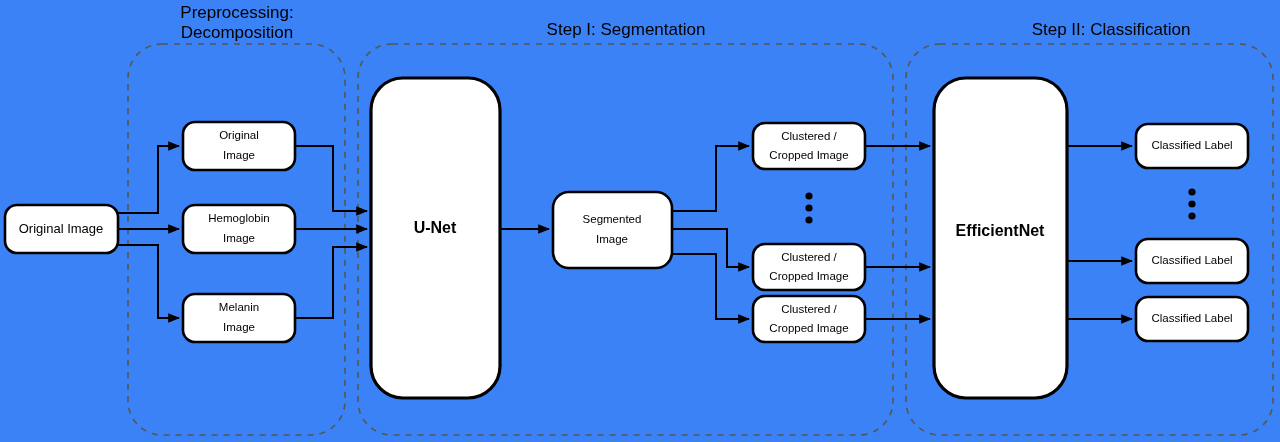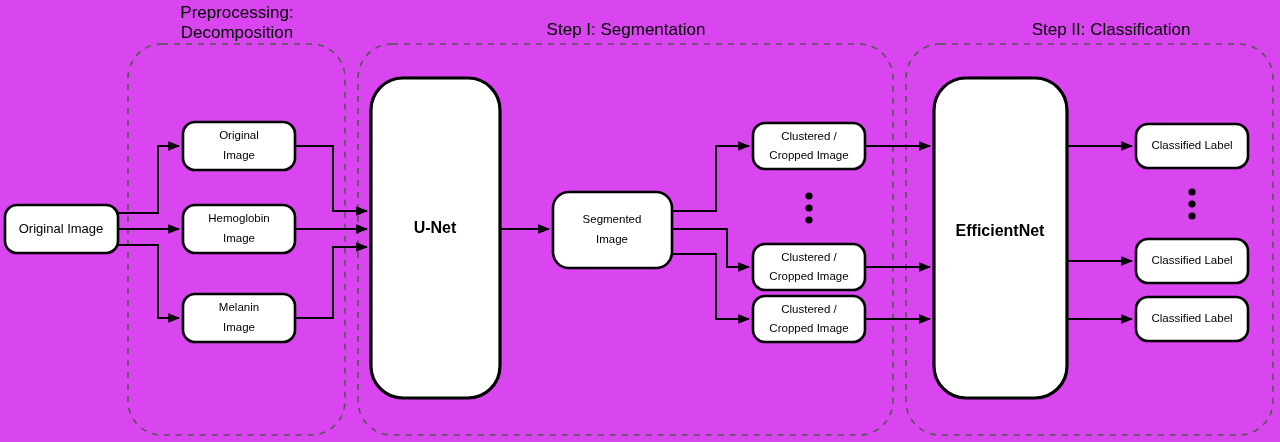--- a/index.html
+++ b/index.html
@@ -4,21 +4,21 @@
 <style>
   html, body {
     margin: 0;
     padding: 0;
     background: #ffffff;
   }
   #canvas {
     position: relative;
     width: 1280px;
     height: 442px;
-    background: #d946ef;
+    background: #3b82f6;
     font-family: "Liberation Sans", sans-serif;
     overflow: hidden;
   }
   svg#diagram {
     position: absolute;
     left: 0;
     top: 0;
     width: 1280px;
     height: 442px;
   }

